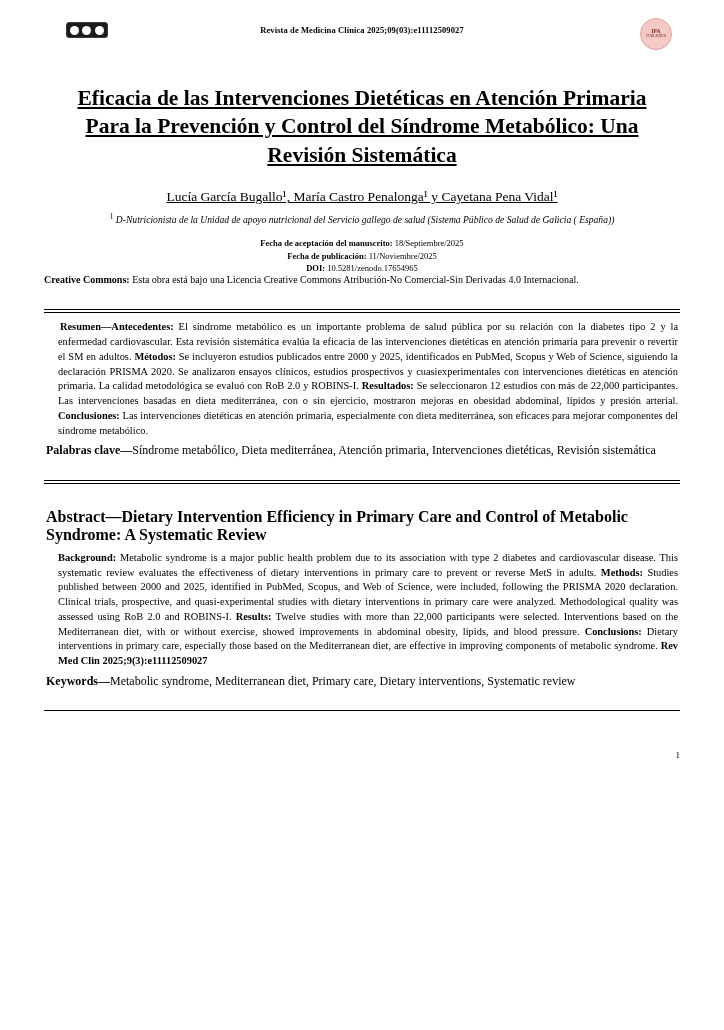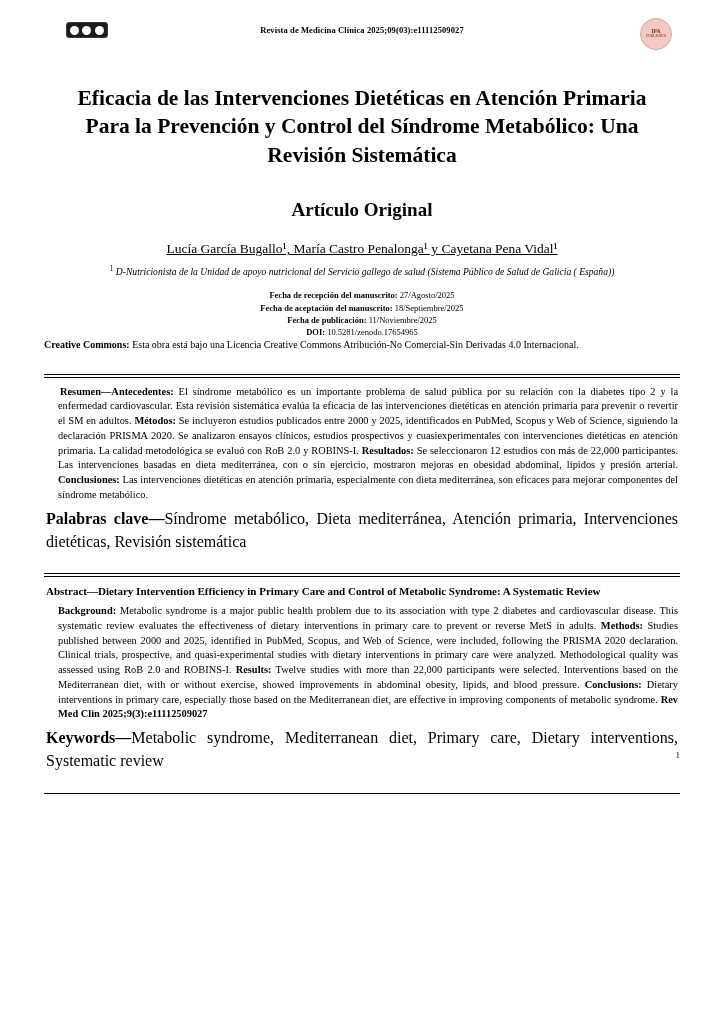--- a/index.html
+++ b/index.html
@@ -87,20 +87,21 @@
   }
 
   
   .title {
     margin: 30px auto 0 auto;
     width: 600px;
     text-align: center;
     font-size: 21.5px;
     font-weight: bold;
     line-height: 1.32;
+    text-decoration: underline;
   }
   .article-type {
     margin-top: 30px;
     text-align: center;
     font-size: 19px;
     font-weight: bold;
   }
   .authors {
     margin-top: 20px;
     text-align: center;
@@ -143,30 +144,30 @@
     font-size: 10.4px;
     line-height: 1.42;
     text-align: justify;
     margin-top: 7px;
     padding: 0 2px;
     margin-left: 12px;
   }
   .abs-block b { font-weight: bold; }
   .abs-es-first { text-indent: 2px; }
   .keywords {
-    font-size: 16px;
+    font-size: 12px;
     line-height: 1.45;
     margin-top: 4px;
     text-align: justify;
     padding: 0 2px;
   }
   .abs-en-title {
-    font-size: 11px;
-    font-weight: bold;
-    margin-top: 8px;
+    font-size: 16px;
+    font-weight: bold;
+    margin-top: 24px;
     padding: 0 2px;
   }
   .gap-a { height: 14px; }
   .gap-b { height: 10px; }
 
   .page-number {
     position: absolute;
     right: 44px;
     bottom: 22px;
     font-size: 9px;
@@ -185,35 +186,30 @@
     </div>
     <div class="journal-line">Revista de Medicina Clínica 2025;09(03):e11112509027</div>
     <div class="seal">
       <span class="seal-top">IPA</span>
       <span class="seal-bot">PUBLISHER</span>
     </div>
   </div>
 
   <div class="title">Eficacia de las Intervenciones Dietéticas en Atención Primaria Para la Prevención y Control del Síndrome Metabólico: Una Revisión Sistemática</div>
 
-  <div class="article-type">Artículo Original</div>
 
   <div class="authors">Lucía García Bugallo¹,  María Castro Penalonga¹ y  Cayetana Pena Vidal¹</div>
 
   <div class="affiliation">
     <sup>1</sup>
     <span>D-Nutricionista de la Unidad de apoyo nutricional del Servicio gallego de salud (Sistema Público de Salud de Galicia ( España))</span>
   </div>
 
   <div class="dates">
     <div>
-      <b>Fecha de recepción del manuscrito:</b>
-      <span>27/Agosto/2025</span>
-    </div>
-    <div>
       <b>Fecha de aceptación del manuscrito:</b>
       <span>18/Septiembre/2025</span>
     </div>
     <div>
       <b>Fecha de publicación:</b>
       <span>11/Noviembre/2025</span>
     </div>
     <div>
       <b>DOI:</b>
       <span>10.5281/zenodo.17654965</span>

